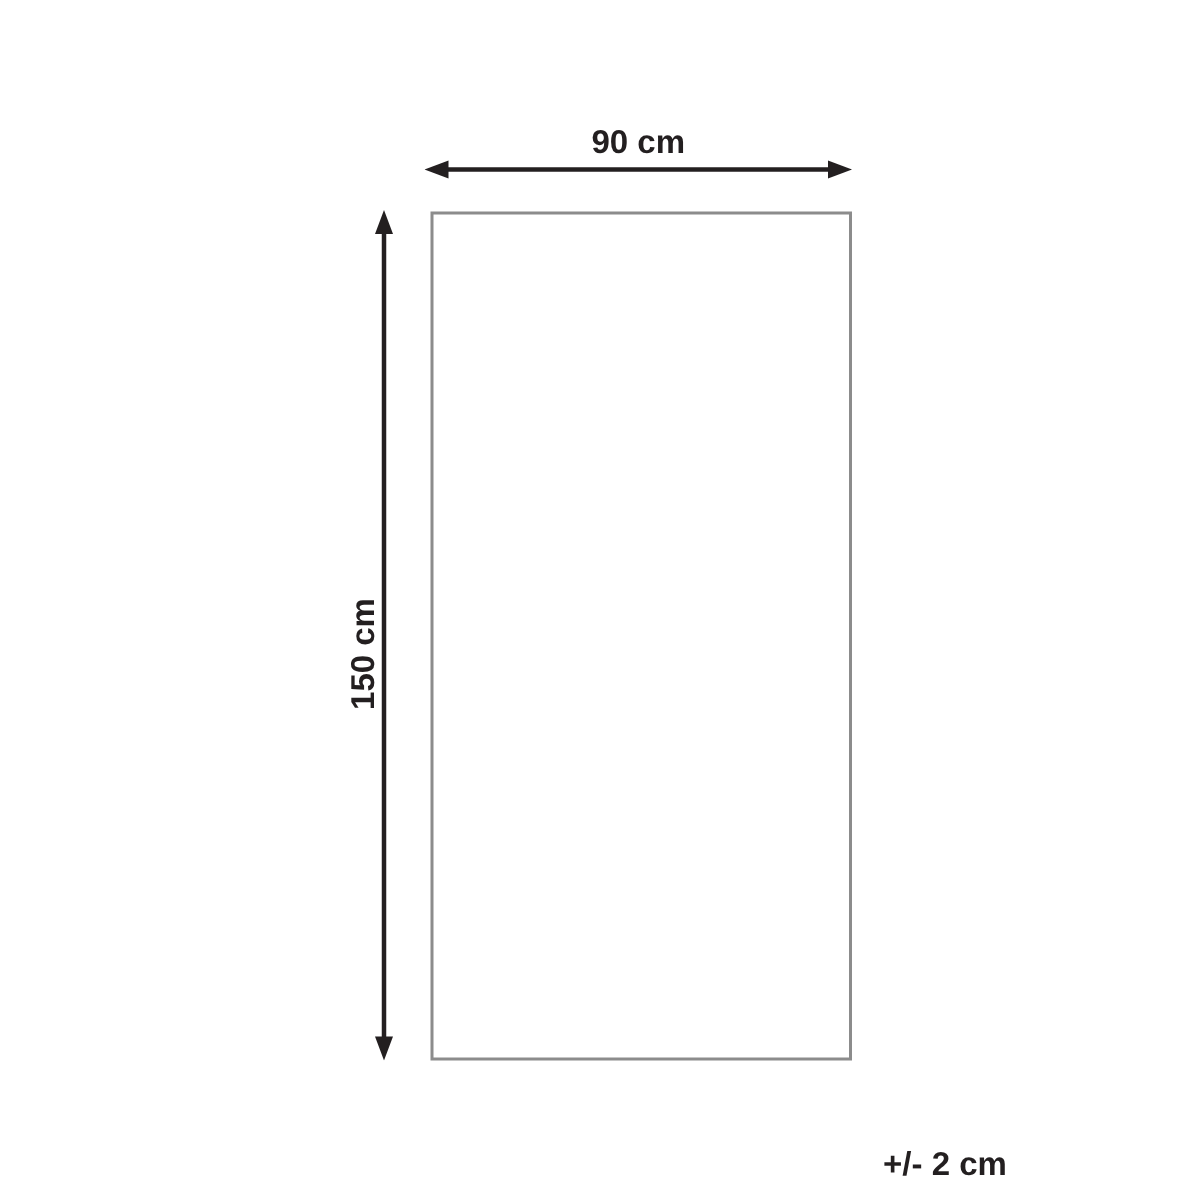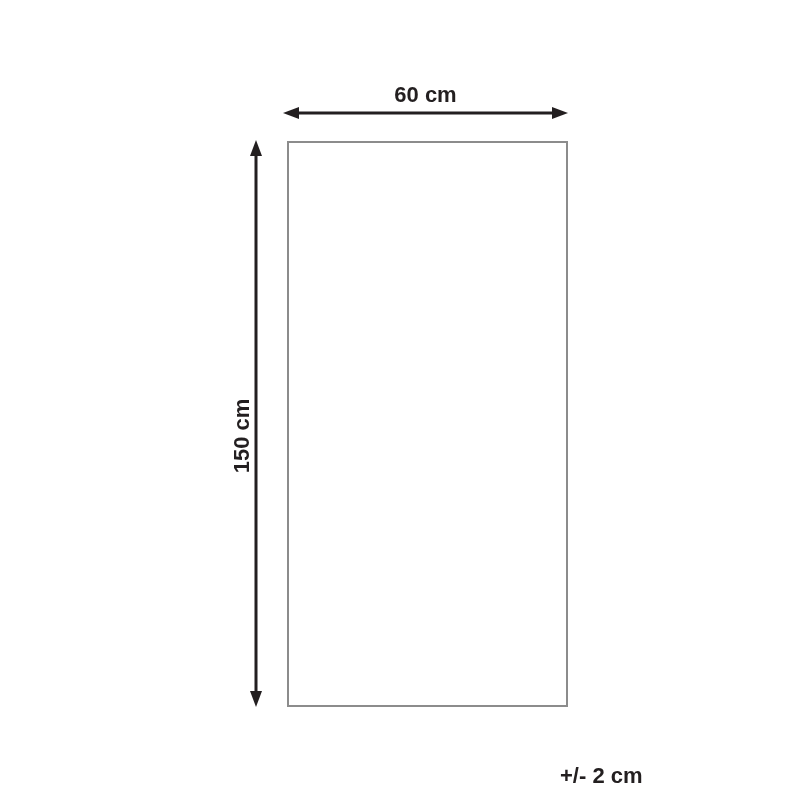--- a/index.html
+++ b/index.html
@@ -37,21 +37,21 @@
     height: 26px;
     text-align: center;
     transform: rotate(-90deg);
     transform-origin: center center;
   }
   .tolerance-label {
     position: absolute;
     left: 560px;
     top: 764px;
     width: 140px;
-    text-align: left;
+    text-align: center;
     font-size: 22px;
     font-weight: bold;
     color: var(--text, #231f20);
     line-height: 24px;
     white-space: nowrap;
   }
   .arrow {
     position: absolute;
     color: var(--arrow, #231f20);
     display: block;
@@ -79,21 +79,21 @@
     border: 2px solid var(--outline, #8c8c8c);
     box-sizing: border-box;
     background: var(--background, #ffffff);
   }
 </style>
 </head>
 <body>
 
 <div class="diagram">
 
-  <div class="dim-label width-label">60 cm</div>
+  <div class="dim-label width-label">90 cm</div>
 
   <svg class="arrow h-arrow" width="285" height="14" viewBox="0 0 285 14" aria-hidden="true">
     <line x1="13" y1="7" x2="272" y2="7" stroke-width="3"></line>
     <polygon points="0,7 16,1 16,13"></polygon>
     <polygon points="285,7 269,1 269,13"></polygon>
   </svg>
 
   <svg class="arrow v-arrow" width="14" height="567" viewBox="0 0 14 567" aria-hidden="true">
     <line x1="7" y1="13" x2="7" y2="554" stroke-width="3"></line>
     <polygon points="7,0 1,16 13,16"></polygon>

